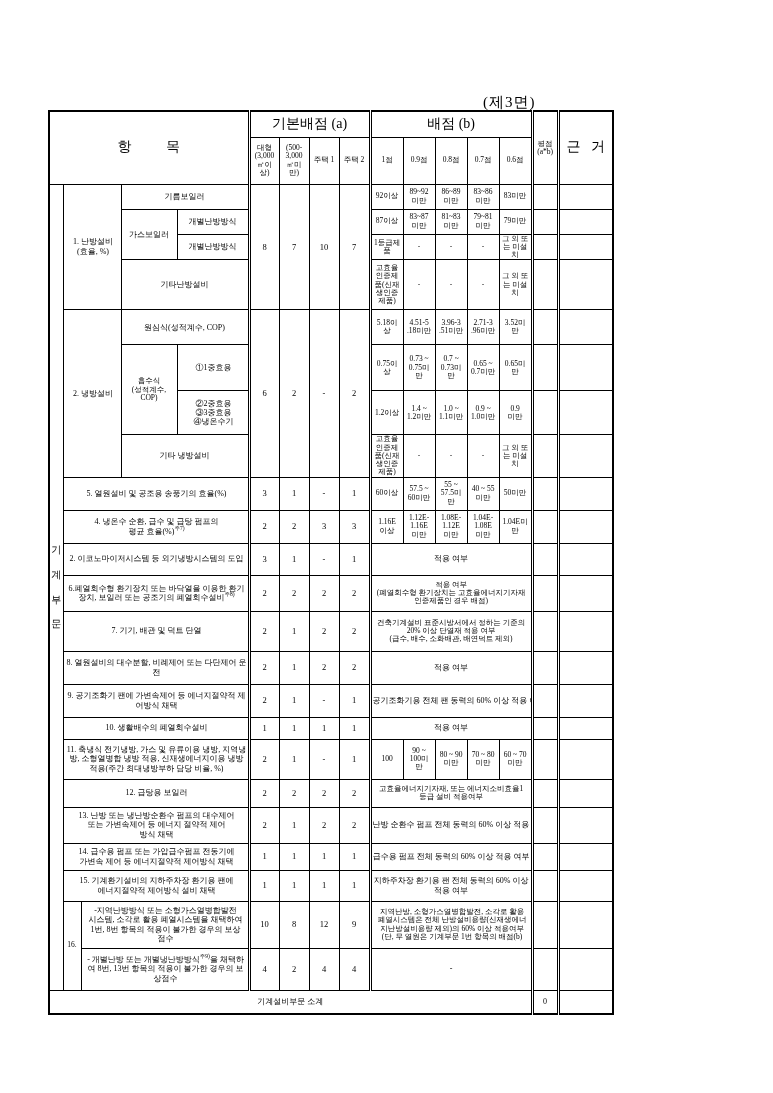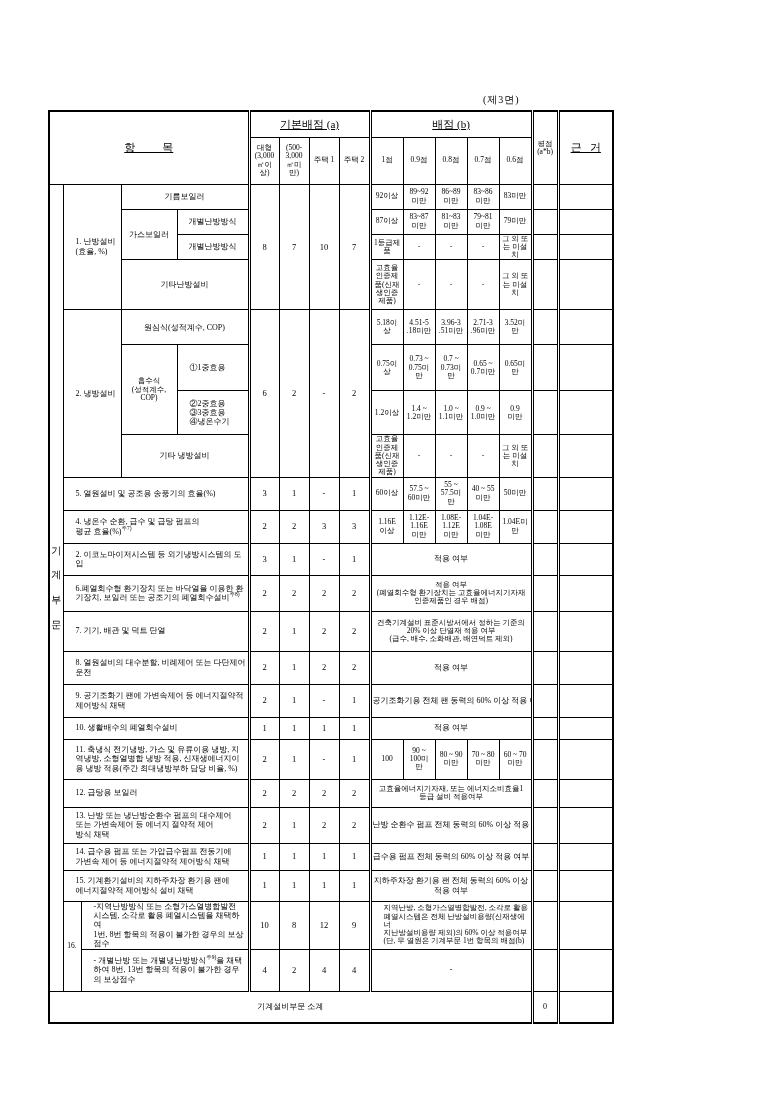--- a/index.html
+++ b/index.html
@@ -1,29 +1,29 @@
 <!DOCTYPE html>
 <html><head>
 <meta charset="utf-8">
 <style>
   html,body{margin:0;padding:0;background:#e8e8e8;}
   .page{position:relative;width:773px;height:1093px;background:#ffffff;margin:0 auto;
         font-family:"Liberation Serif","DejaVu Serif",serif;color:#000;}
-  .page-label{position:absolute;left:483px;top:93px;font-size:10px;letter-spacing:1px;}
+  .page-label{position:absolute;left:483px;top:93px;font-size:15px;letter-spacing:1px;}
   table.score{position:absolute;left:48px;top:110px;width:564px;border-collapse:collapse;
         table-layout:fixed;border:2px solid #000;}
   td{border:1px solid #000;font-size:8px;line-height:1.18;text-align:center;
      vertical-align:middle;padding:0 1px;overflow:hidden;word-break:break-all;}
   .dl{border-left:3px double #000;}
   .pre{white-space:pre-line;}
-  .l{text-align:left;padding-left:12px;word-break:normal;}
+  .l{text-align:center;padding-left:3px;word-break:normal;}
   .sm{font-size:7.5px;line-height:1.1;}
   .a-val{font-size:8.5px;}
   .nw{white-space:nowrap;}
-  .hdr{font-size:11px;text-decoration:underline;}
+  .hdr{font-size:14px;}
   .ws{word-spacing:2.2em;}
   .ws2{word-spacing:0.5em;}
   sup{font-size:5.5px;vertical-align:super;line-height:0;}
   .vert{vertical-align:middle;padding:0;}
   .vert div{font-size:10px;margin:13px 0;text-align:center;}
 </style>
 </head>
 <body>
 
 <div class="page">
@@ -423,20 +423,20 @@
       <td colspan="3" class="l"><span>- 개별난방 또는 개별냉난방방식</span><sup>주9)</sup><span>을 채택하여 8번, 13번 항목의 적용이 불가한 경우의 보상점수</span></td>
       <td class="dl a-val">4</td>
       <td class="a-val">2</td>
       <td class="a-val">4</td>
       <td class="a-val">4</td>
       <td colspan="5" class="dl">-</td>
       <td class="dl"></td>
       <td class="dl"></td>
     </tr>
 
-    <tr style="height:32px">
+    <tr style="height:24px">
       <td colspan="14">기계설비부문 소계</td>
       <td class="dl">0</td>
       <td class="dl"></td>
     </tr>
   </tbody>
     </table>
 </div>
 
 </body></html>

